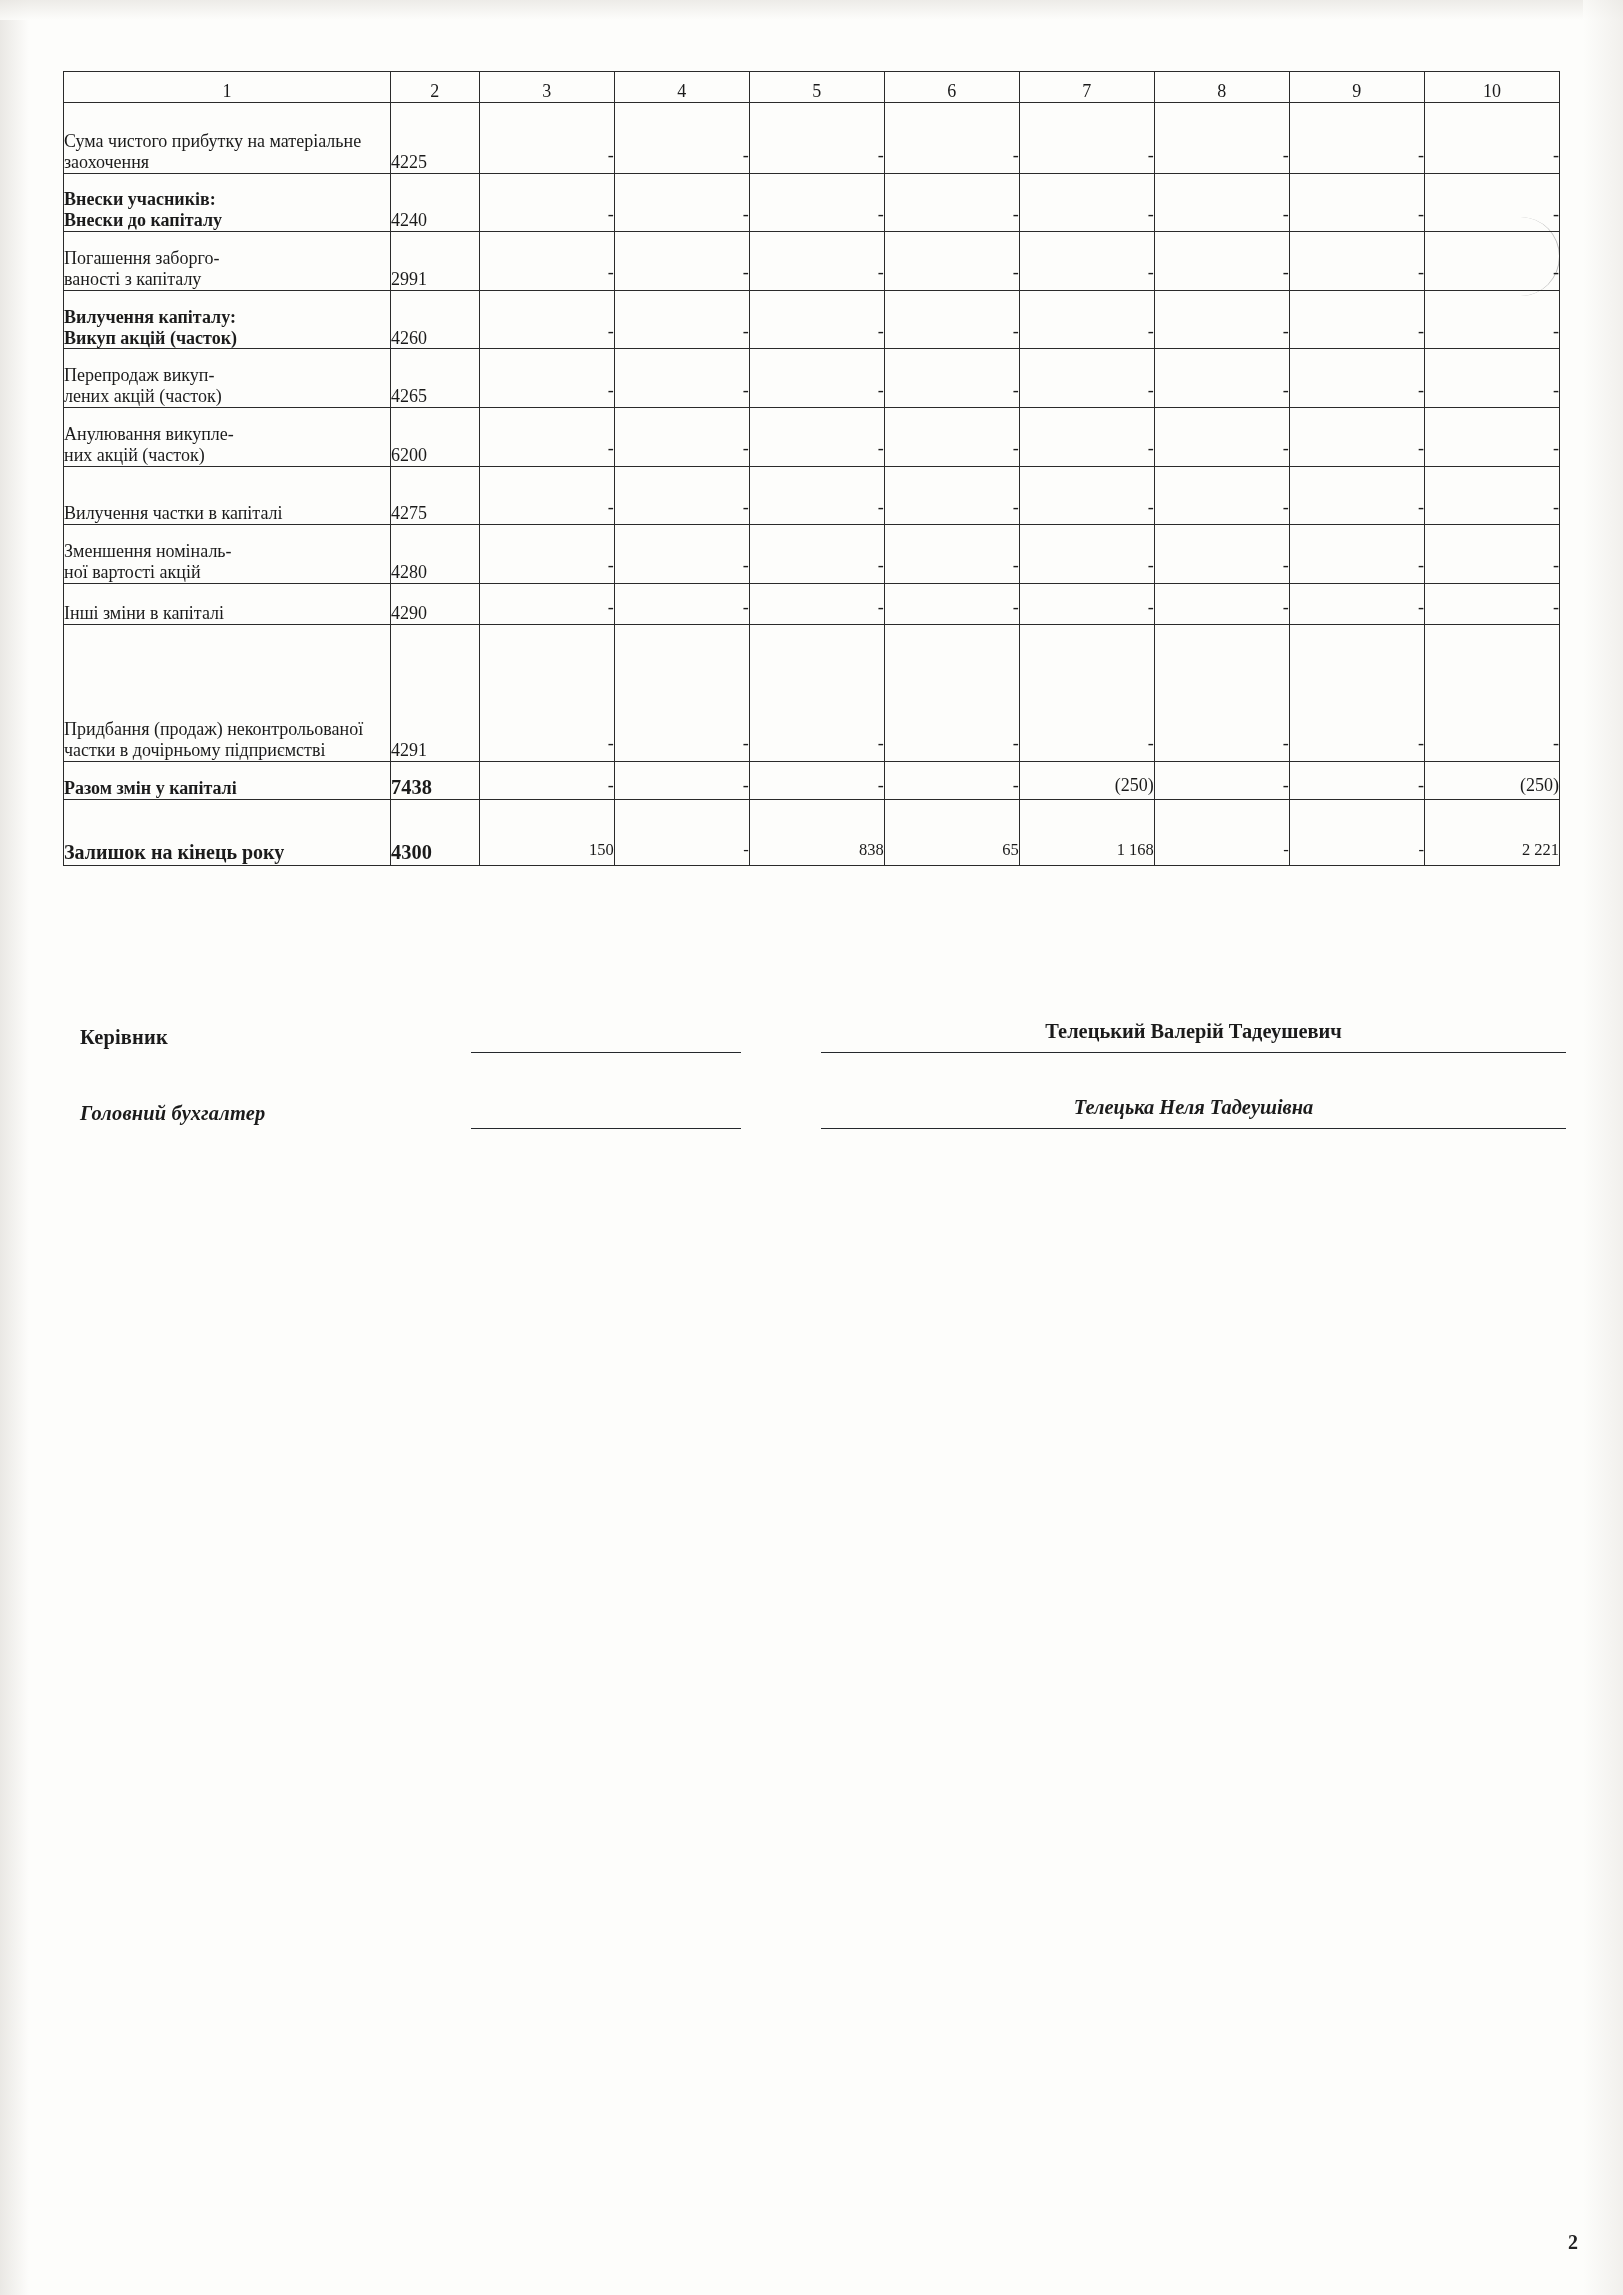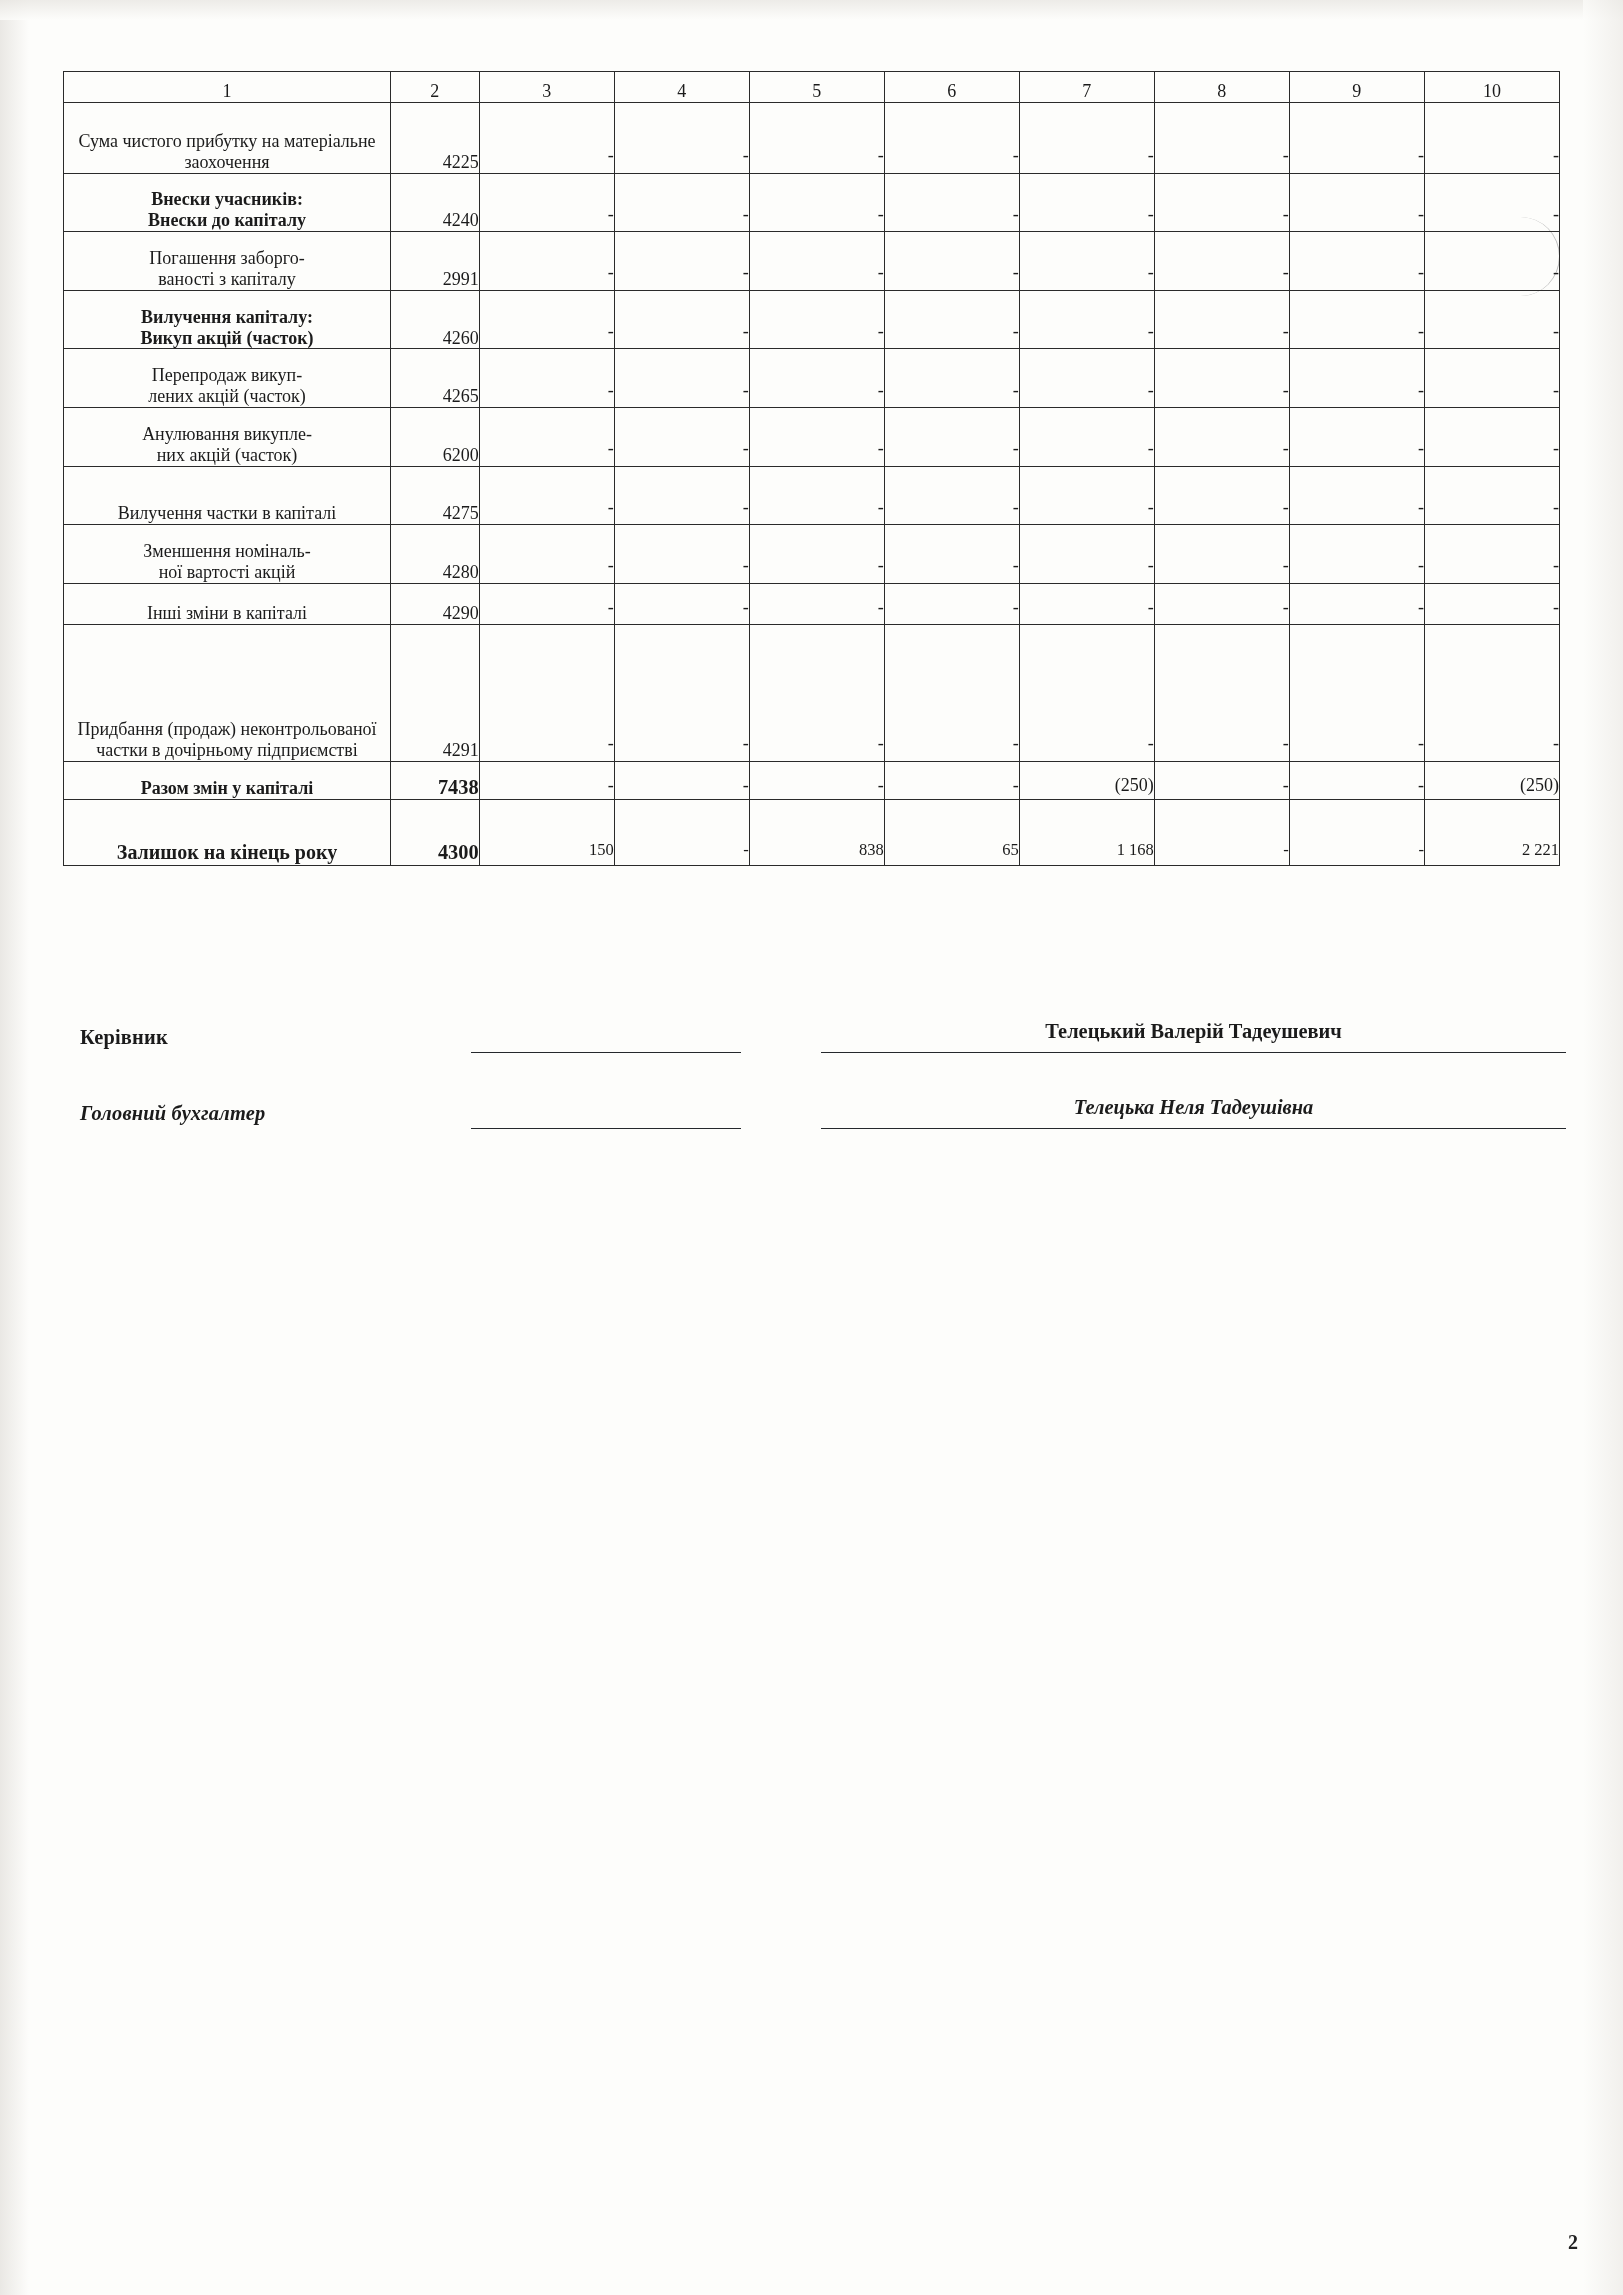--- a/index.html
+++ b/index.html
@@ -72,29 +72,29 @@
 
   .hdr td {
     text-align: center;
     font-weight: bold;
     font-size: 22.4px;
     height: 30px;
     vertical-align: middle;
     padding: 2.6px 0 4px 0;
   }
   td.name {
-    text-align: center;
+    text-align: left;
     padding: 3.3px 4px 2.6px 6.6px;
     vertical-align: top;
     font-size: 18.4px;
     line-height: 1.2;
   }
   td.name.b { font-weight: bold; }
   td.code {
-    text-align: right;
+    text-align: left;
     vertical-align: bottom;
     font-size: 20px;
     padding-bottom: 4px;
     margin-left: 18px;
   }
   td.code.b { font-weight: bold; font-size: 20.4px; }
   td.val {
     text-align: center;
     vertical-align: bottom;
     font-size: 17px;

